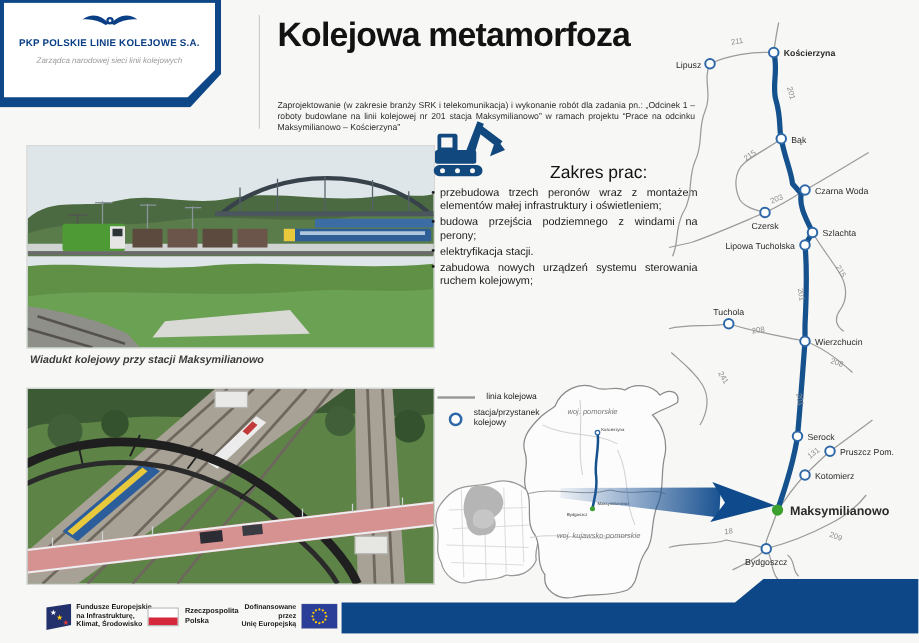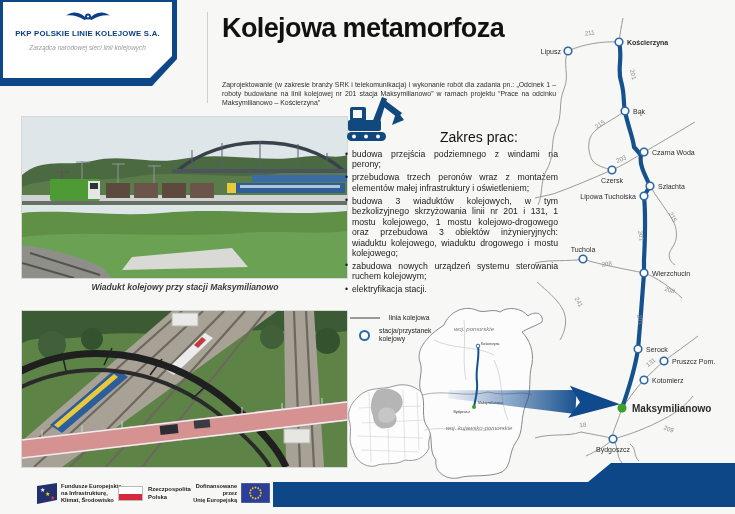--- a/index.html
+++ b/index.html
@@ -24,21 +24,21 @@
 
   
   #title-divider{left:207px;top:12px;width:1px;height:91px;background:#cfcfcf;}
   #title{left:222px;top:13px;font-size:27px;line-height:30px;font-weight:bold;color:#121212;letter-spacing:-.6px;}
   #subtitle{left:222px;top:80px;width:334px;font-size:6.9px;line-height:1.32;color:#2e2e2e;text-align:justify;}
 
   
   .photo{box-shadow:0 0 0 1px rgba(0,0,0,.13);background:#dfe6e9;overflow:hidden;}
   #photo1{left:22px;top:117px;width:325px;height:161px;}
   #photo2{left:22px;top:311px;width:325px;height:156px;}
-  #photo-caption{left:24px;top:282px;width:322px;font-size:8.6px;line-height:1.28;font-weight:bold;font-style:italic;color:#3c3c3c;text-align:center;}
+  #photo-caption{left:24px;top:282px;width:322px;font-size:8.6px;line-height:1.28;font-weight:bold;font-style:italic;color:#3c3c3c;}
 
   
   #works-heading{left:404px;top:129px;font-size:14px;font-weight:normal;color:#111;margin-left:36px;}
   #works-list{left:345px;top:149px;width:213px;list-style:none;margin:0;padding:0;}
   #works-list li{position:relative;padding-left:7px;margin-bottom:2.5px;
     font-size:8.7px;line-height:1.2;color:#1b1b1b;text-align:justify;}
   #works-list li::before{content:"•";position:absolute;left:0;top:-0.5px;}
 
   
   #legend{left:350px;top:314px;font-size:6.8px;color:#222;}
@@ -207,25 +207,24 @@
     <rect x="2" y="27" width="33" height="11" rx="2"></rect>
     <rect x="1" y="39" width="39" height="9" rx="4.5"></rect>
   </g>
   <rect x="7" y="17" width="9" height="8" fill="#f7f7f5"></rect>
   <circle cx="8" cy="43.5" r="2" fill="#f7f7f5"></circle>
   <circle cx="20" cy="43.5" r="2" fill="#f7f7f5"></circle>
   <circle cx="32" cy="43.5" r="2" fill="#f7f7f5"></circle>
 </svg>
 <div class="abs" id="works-heading">Zakres prac:</div>
 <ul class="abs" id="works-list">
+    <li>przebudowa trzech peronów wraz z montażem elementów małej infrastruktury i oświetleniem;</li>
     <li>budowa przejścia podziemnego z windami na perony;</li>
-    <li>przebudowa trzech peronów wraz z montażem elementów małej infrastruktury i oświetleniem;</li>
-    <li>budowa 3 wiaduktów kolejowych, w tym bezkolizyjnego skrzyżowania linii nr 201 i 131, 1 mostu kolejowego, 1 mostu kolejowo-drogowego oraz przebudowa 3 obiektów inżynieryjnych: wiaduktu kolejowego, wiaduktu drogowego i mostu kolejowego;</li>
+    <li>elektryfikacja stacji.</li>
     <li>zabudowa nowych urządzeń systemu sterowania ruchem kolejowym;</li>
-    <li>elektryfikacja stacji.</li>
   </ul>
 
 <div class="abs" id="legend">
   <div class="legend-row">
     <div class="legend-line"></div>
     <div>linia kolejowa</div>
   </div>
   <div class="legend-row">
     <div class="legend-ring"></div>
     <div class="legend-multiline">

